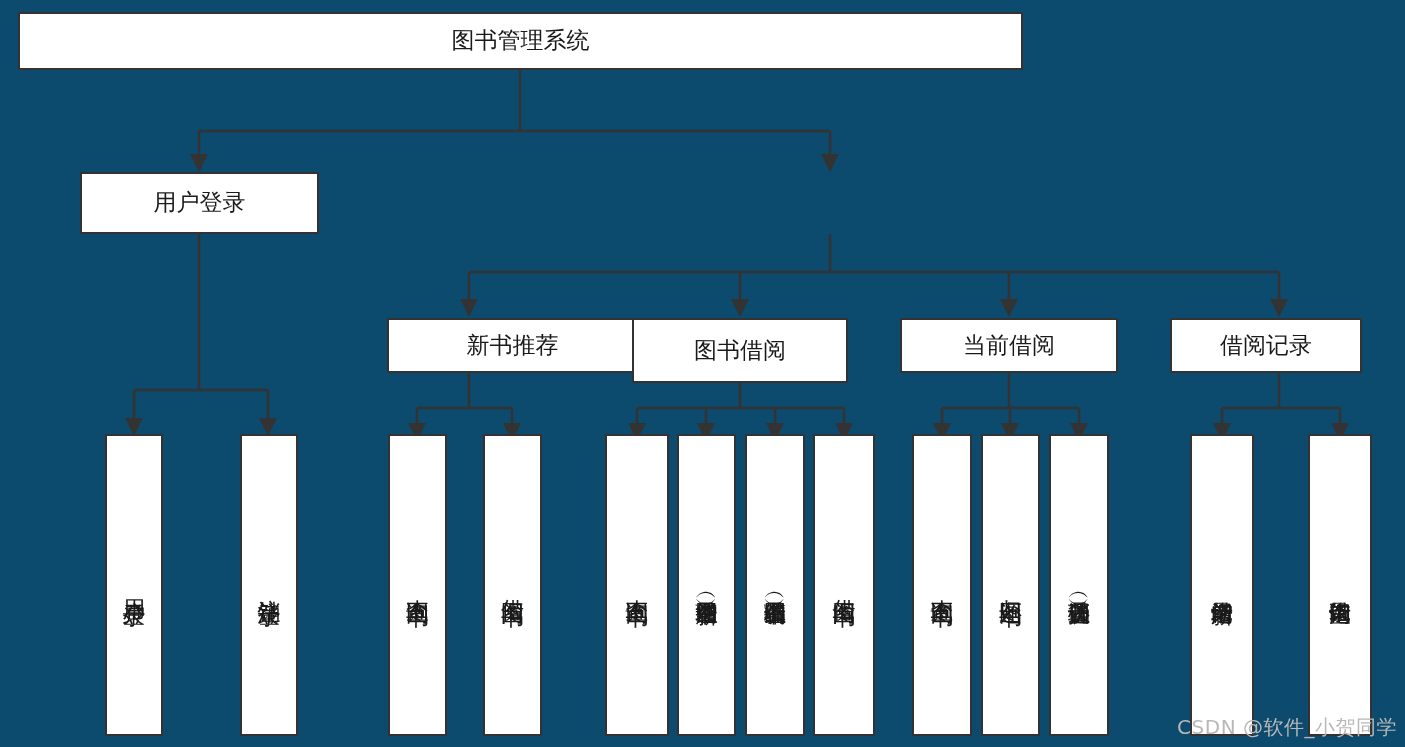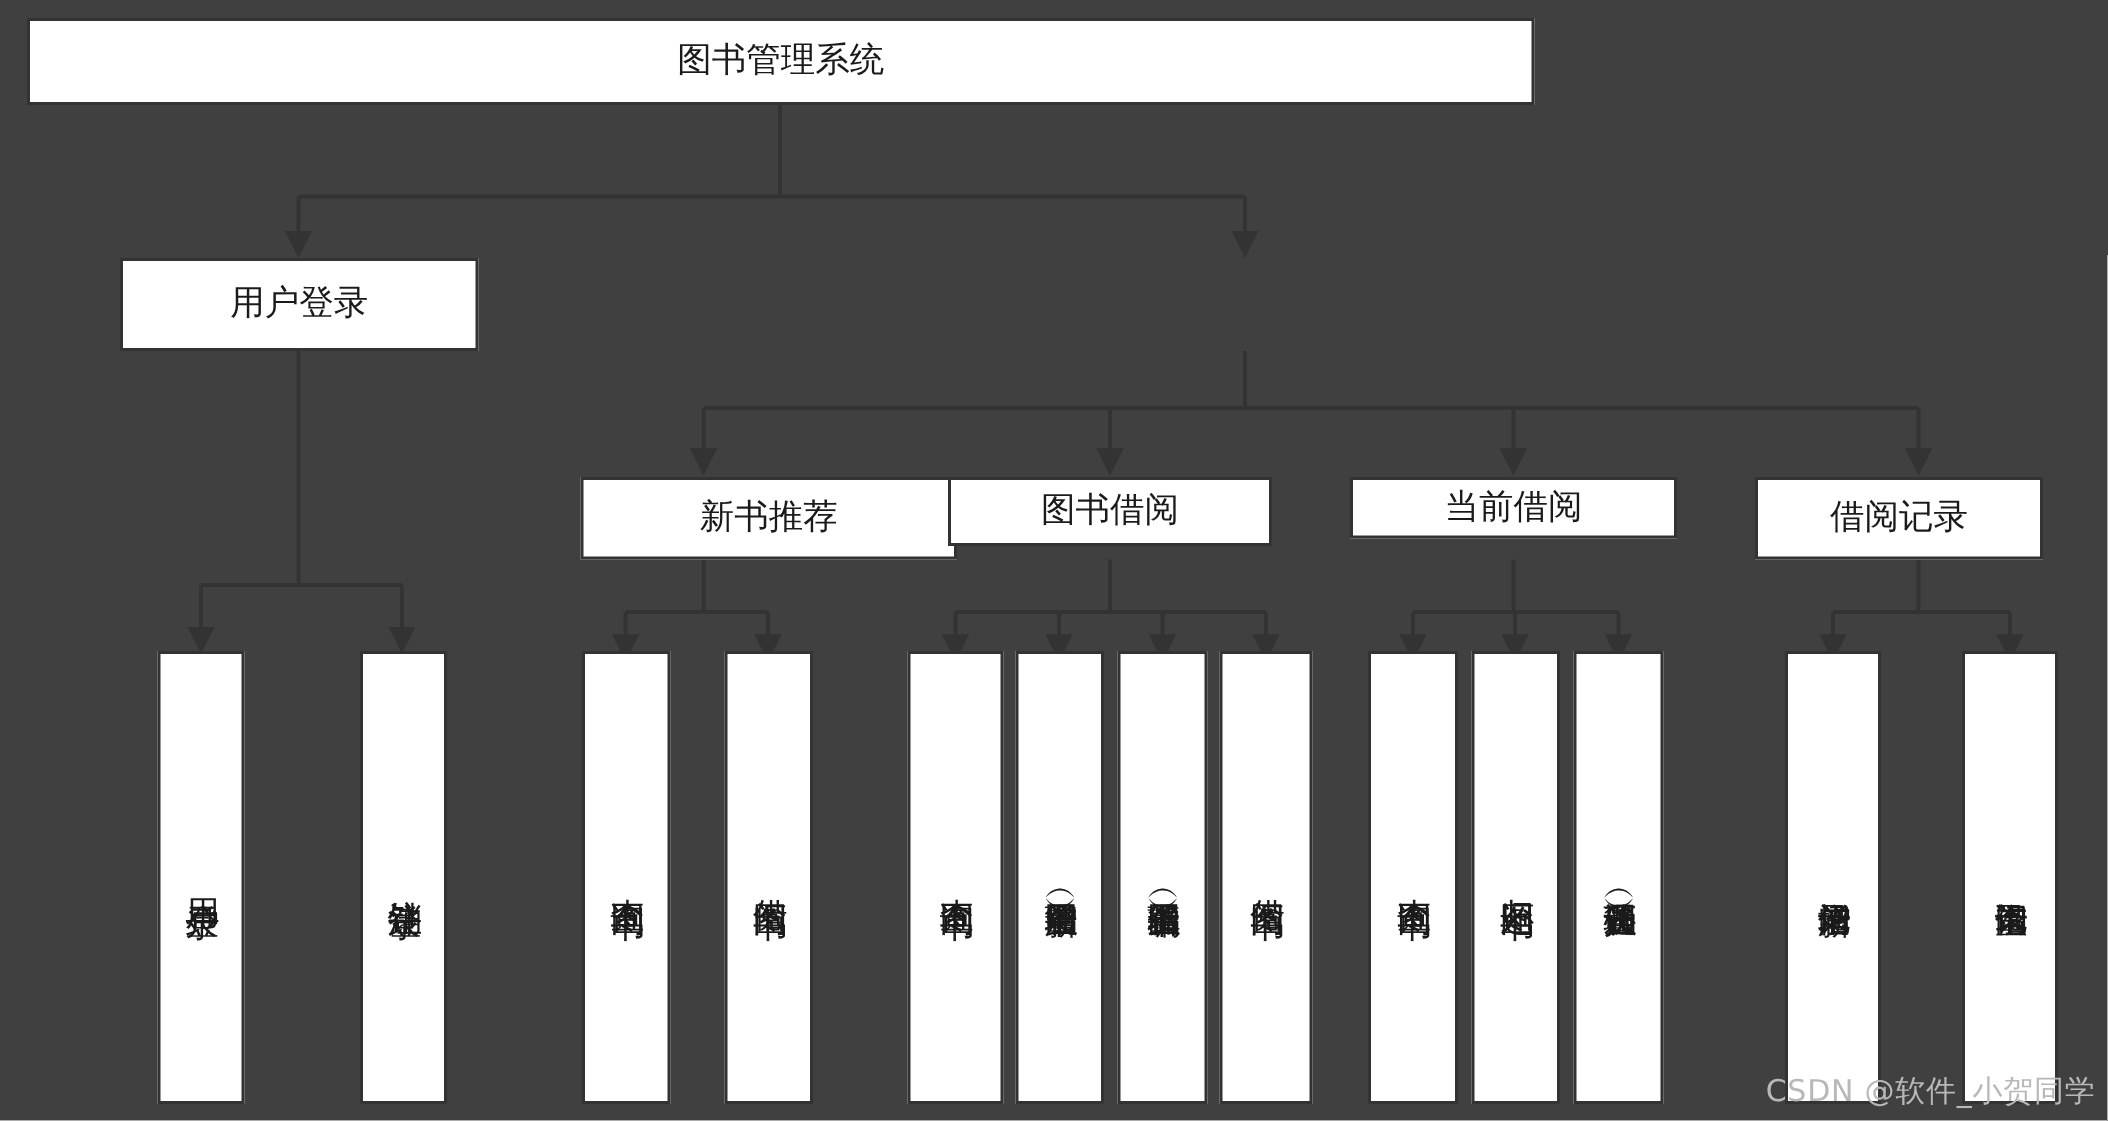--- a/index.html
+++ b/index.html
@@ -8,21 +8,21 @@
     padding: 0;
     background: #ffffff;
   }
   body {
     font-family: "DejaVu Sans", "Liberation Sans", sans-serif;
   }
   #diagram-canvas {
     position: relative;
     width: 1405px;
     height: 747px;
-    background: #404040;
+    background: #0c4a6e;
     overflow: hidden;
   }
   #edge-layer {
     position: absolute;
     left: 0;
     top: 0;
     width: 1405px;
     height: 747px;
     pointer-events: none;
   }
@@ -137,24 +137,24 @@
     <span class="node-label">图书管理系统</span>
   </div>
 
   <div class="node node-h" style="left:80px; top:172px; width:239px; height:62px;">
     <span class="node-label">用户登录</span>
   </div>
 
   <div class="node node-h" style="left:360px; top:318px; width:251px; height:55px;margin-left:27px;">
     <span class="node-label">新书推荐</span>
   </div>
-  <div class="node node-h" style="left:632px; top:318px; width:216px; height:46px;">
+  <div class="node node-h" style="left:632px; top:318px; width:216px; height:65px;">
     <span class="node-label">图书借阅</span>
   </div>
-  <div class="node node-h" style="left:900px; top:318px; width:218px; height:41px;">
+  <div class="node node-h" style="left:900px; top:318px; width:218px; height:55px;">
     <span class="node-label">当前借阅</span>
   </div>
   <div class="node node-h" style="left:1170px; top:318px; width:192px; height:55px;">
     <span class="node-label">借阅记录</span>
   </div>
 
   <div class="node node-v" style="left:105px; top:434px; width:58px; height:302px;">
     <span class="node-label">用户登录</span>
   </div>
   <div class="node node-v" style="left:240px; top:434px; width:58px; height:302px;">

